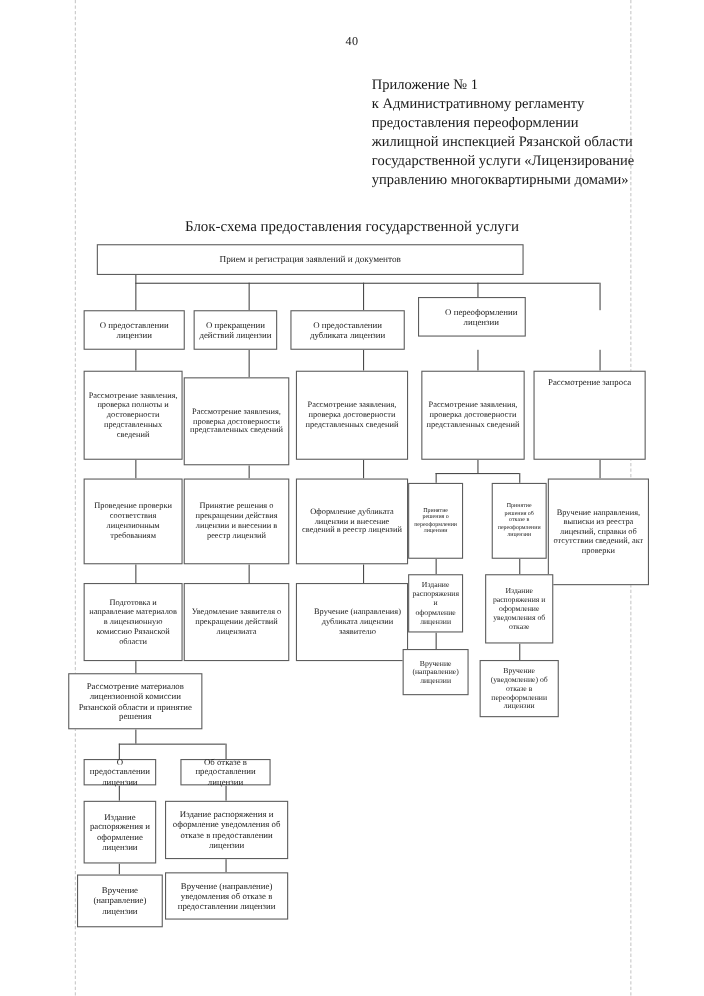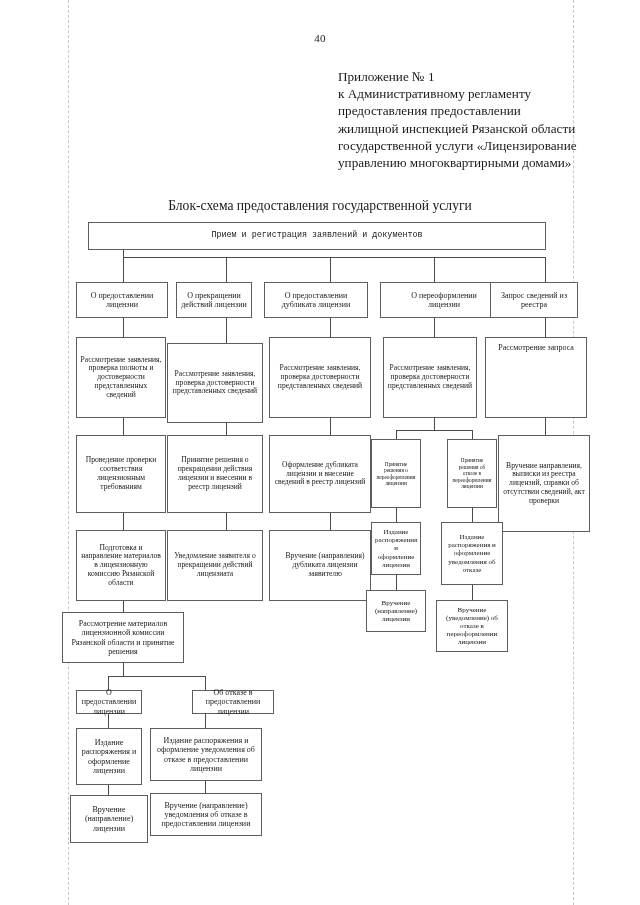--- a/index.html
+++ b/index.html
@@ -57,21 +57,21 @@
 <div id="page">
 
   <div class="guide left"></div>
   <div class="guide right"></div>
 
   <div class="page-num">40</div>
 
   <div class="addressee">
     <div>Приложение № 1</div>
     <div>к Административному регламенту</div>
-    <div>предоставления предоставлении</div>
+    <div>предоставления переоформлении</div>
     <div>жилищной инспекцией Рязанской области</div>
     <div>государственной услуги «Лицензирование</div>
     <div>управлению многоквартирными домами»</div>
   </div>
 
   <div class="chart-title">Блок-схема предоставления государственной услуги</div>
 
   <div class="ln h" style="left:123px;top:257px;width:422px;"></div>
   <div class="ln v" style="left:123px;top:250px;height:32px;"></div>
   <div class="ln v" style="left:226px;top:257px;height:25px;"></div>
@@ -110,38 +110,35 @@
   <div class="ln h" style="left:108px;top:676px;width:97px;"></div>
   <div class="ln v" style="left:108px;top:676px;height:14px;"></div>
   <div class="ln v" style="left:205px;top:676px;height:14px;"></div>
 
   <div class="ln v" style="left:108px;top:714px;height:14px;"></div>
   <div class="ln v" style="left:205px;top:714px;height:14px;"></div>
 
   <div class="ln v" style="left:108px;top:785px;height:10px;"></div>
   <div class="ln v" style="left:205px;top:781px;height:12px;"></div>
 
-  <div class="box t85" style="left:88px;top:222px;width:458px;height:28px;font-family:Liberation Mono, monospace;">
+  <div class="box t85" style="left:88px;top:222px;width:388px;height:28px;">
     <span class="inner">Прием и регистрация заявлений и документов</span>
   </div>
 
   <div class="box t8" style="left:76px;top:282px;width:92px;height:36px;">
     <span class="inner">О предоставлении лицензии</span>
   </div>
   <div class="box t8" style="left:176px;top:282px;width:76px;height:36px;">
     <span class="inner">О прекращении действий лицензии</span>
   </div>
   <div class="box t8" style="left:264px;top:282px;width:104px;height:36px;">
     <span class="inner">О предоставлении дубликата лицензии</span>
   </div>
-  <div class="box t8" style="left:380px;top:282px;width:111px;height:36px;padding-left:20px;">
+  <div class="box t8" style="left:380px;top:270px;width:98px;height:36px;padding-left:20px;">
     <span class="inner">О переоформлении лицензии</span>
-  </div>
-  <div class="box t8" style="left:490px;top:282px;width:88px;height:36px;">
-    <span class="inner">Запрос сведений из реестра</span>
   </div>
 
   <div class="box" style="left:76px;top:337px;width:90px;height:81px;">
     <span class="inner">Рассмотрение заявления, проверка полноты и достоверности представленных сведений</span>
   </div>
   <div class="box" style="left:167px;top:343px;width:96px;height:80px;">
     <span class="inner">Рассмотрение заявления, проверка достоверности представленных сведений</span>
   </div>
   <div class="box" style="left:269px;top:337px;width:102px;height:81px;">
     <span class="inner">Рассмотрение заявления, проверка достоверности представленных сведений</span>
@@ -198,21 +195,21 @@
     <span class="inner">Вручение (уведомление) об отказе в переоформлении лицензии</span>
   </div>
 
   <div class="box t8" style="left:62px;top:612px;width:122px;height:51px;">
     <span class="inner">Рассмотрение материалов лицензионной комиссии Рязанской области и принятие решения</span>
   </div>
 
   <div class="box t8" style="left:76px;top:690px;width:66px;height:24px;">
     <span class="inner">О предоставлении лицензии</span>
   </div>
-  <div class="box t8" style="left:164px;top:690px;width:82px;height:24px;margin-left:28px;">
+  <div class="box t8" style="left:164px;top:690px;width:82px;height:24px;">
     <span class="inner">Об отказе в предоставлении лицензии</span>
   </div>
 
   <div class="box t8" style="left:76px;top:728px;width:66px;height:57px;">
     <span class="inner">Издание распоряжения и оформление лицензии</span>
   </div>
   <div class="box t8" style="left:150px;top:728px;width:112px;height:53px;">
     <span class="inner">Издание распоряжения и оформление уведомления об отказе в предоставлении лицензии</span>
   </div>
 

